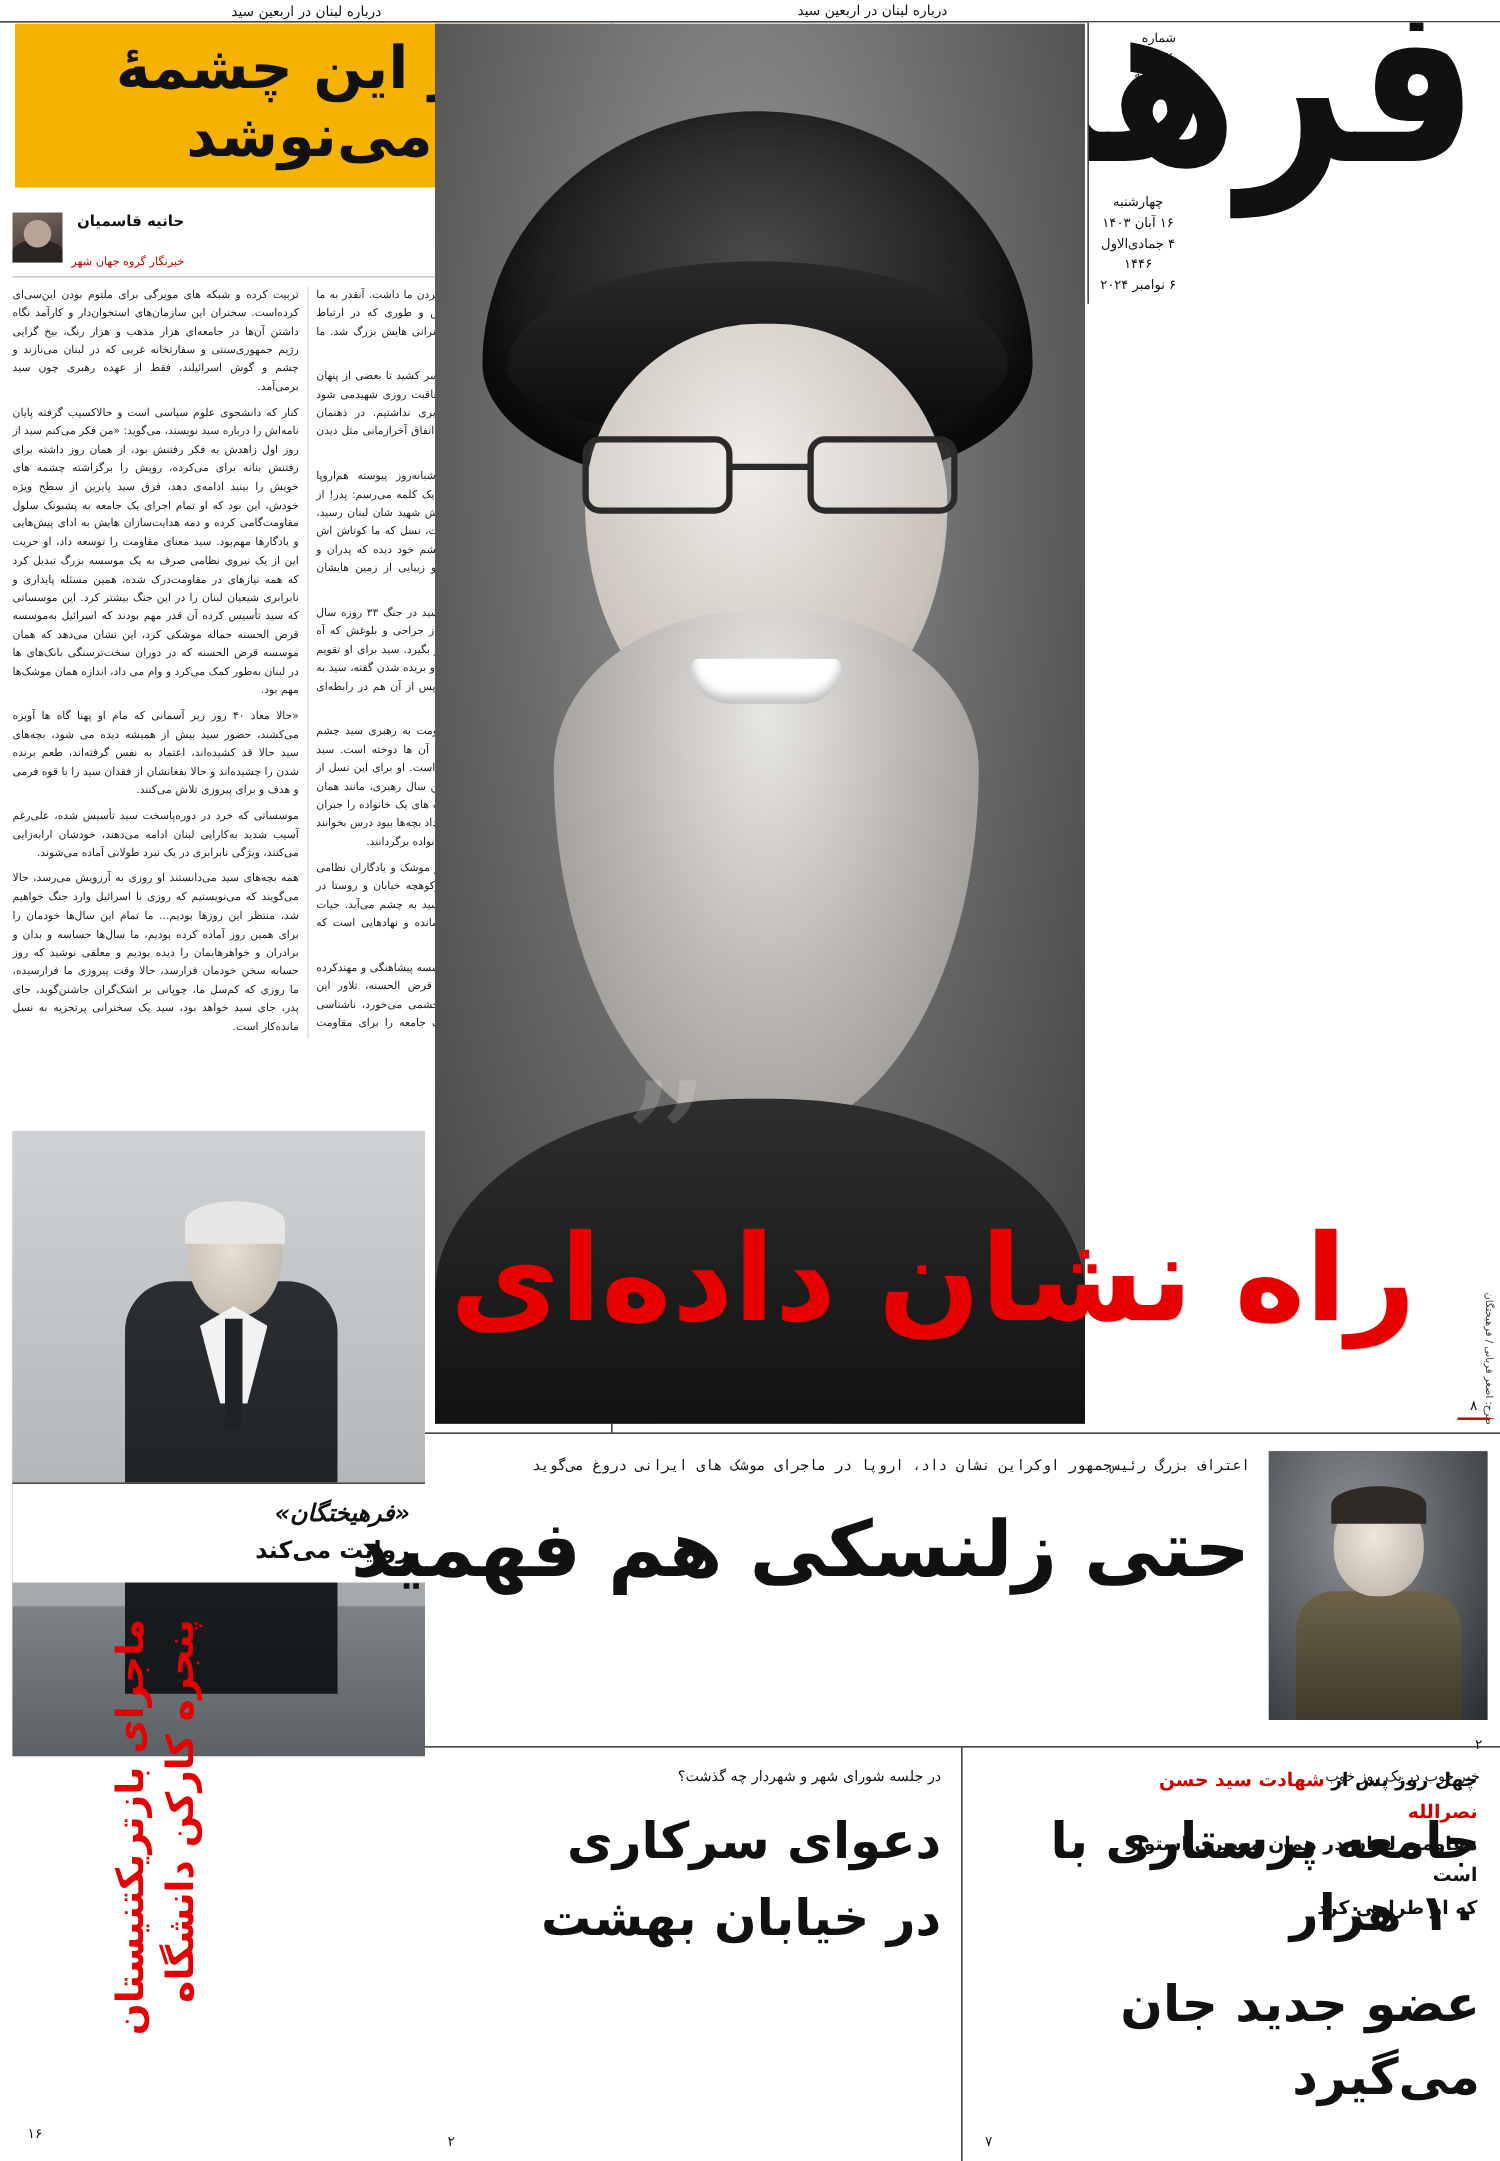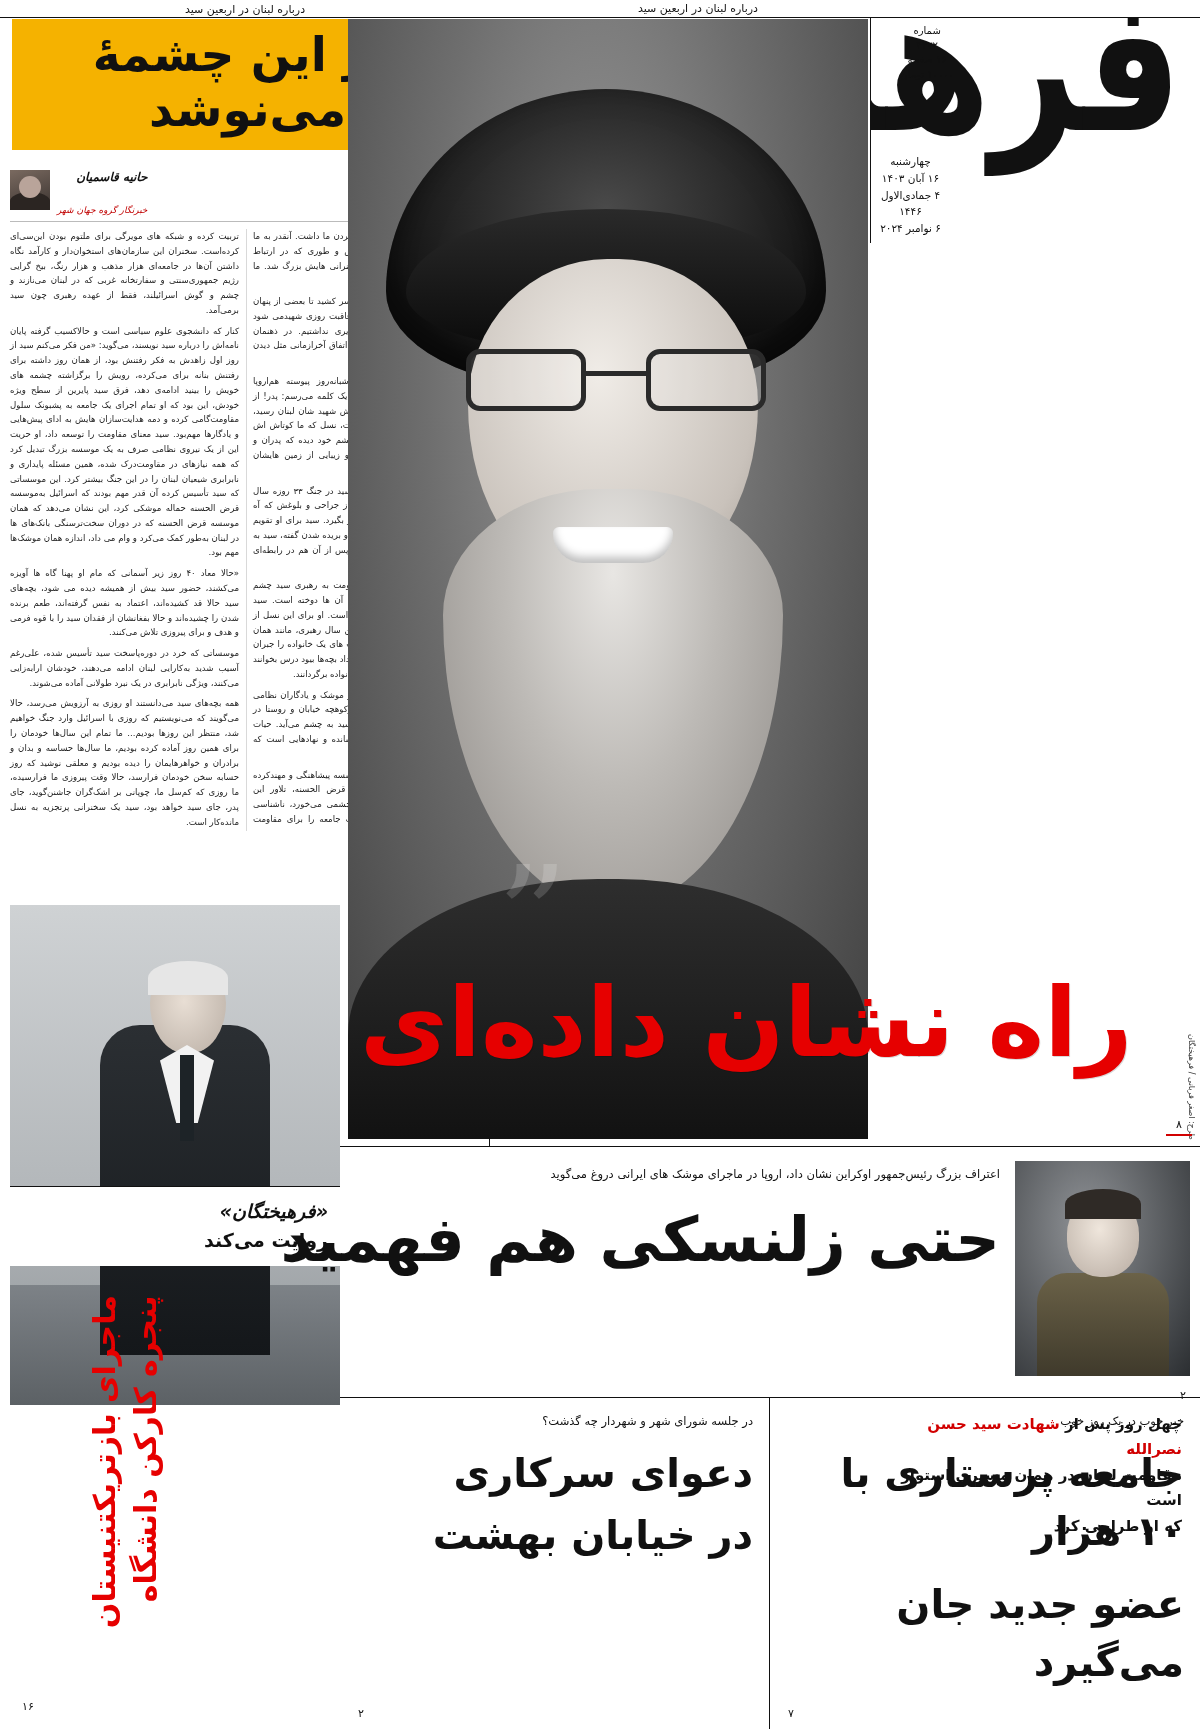--- a/index.html
+++ b/index.html
@@ -74,21 +74,21 @@
   
   .opinion {
     position: absolute; top: 170px; left: 10px; width: 472px;
   }
   .op-head {
     display: flex; justify-content: space-between; align-items: flex-start;
     border-bottom: 1px solid #bbb; padding-bottom: 6px; margin-bottom: 7px;
   }
   .op-label { font-size: 11px; color: #C00000; font-weight: bold; padding-top: 4px; }
   .op-author-wrap { display: flex; align-items: flex-start; gap: 7px; }
-  .op-author-txt { text-align: right; font-style: italic; }
+  .op-author-txt { text-align: right; }
   .op-author { font-size: 12px; font-weight: bold; color: #111; }
   .op-role { font-size: 9px; color: #C00000; margin-top: 21px; }
   .op-avatar {
     width: 40px; height: 40px; background: linear-gradient(160deg,#7a6a60,#3a3330);
     position: relative; overflow: hidden; flex: none;
   }
   .op-avatar:after{
     content:""; position:absolute; width:22px; height:22px; border-radius:50%;
     background:#b9a49a; left:9px; top:6px;
   }
@@ -267,21 +267,21 @@
     overflow:hidden; background:#3c3f42;
   }
   .zel-photo .bg2 { position:absolute; inset:0; background: radial-gradient(ellipse at 40% 30%, #8f9296, #2b2e31); }
   .zel-photo .h2 { position:absolute; left:52px; top:36px; width:72px; height:80px;
     background: radial-gradient(ellipse at 45% 40%, #efe6dc, #b6aaa0); border-radius:46%;}
   .zel-photo .hair2 { position:absolute; left:50px; top:28px; width:76px; height:30px; background:#2f2a26; border-radius:50% 50% 0 0;}
   .zel-photo .body2 { position:absolute; left:22px; top:112px; width:132px; height:110px; background:linear-gradient(180deg,#6b6248,#3c3729); border-radius:30px 30px 0 0;}
   .zel-pgn { position:absolute; right:14px; bottom:-6px; font-size:11px; color:#111; }
 
   .zel-text { position:absolute; right:200px; top:18px; width:648px; text-align:right; direction:rtl; }
-  .zel-sub { font-size:11.5px; color:#111; line-height:1.6; }
+  .zel-sub { font-size:11.5px; color:#111; line-height:1.6;font-family:Liberation Mono, monospace; }
   .zel-head { font-size:62px; font-weight:bold; color:#111; line-height:1.25; margin-top:18px; white-space:nowrap; }
 
   
   .bot {
     position:absolute; right:0; top:1397px; width:860px; height:332px;
     border-top:1px solid #111;
   }
   .bot .col {
     position:absolute; top:0; height:332px; padding:16px 16px 0 16px;
     text-align:right; direction:rtl;

